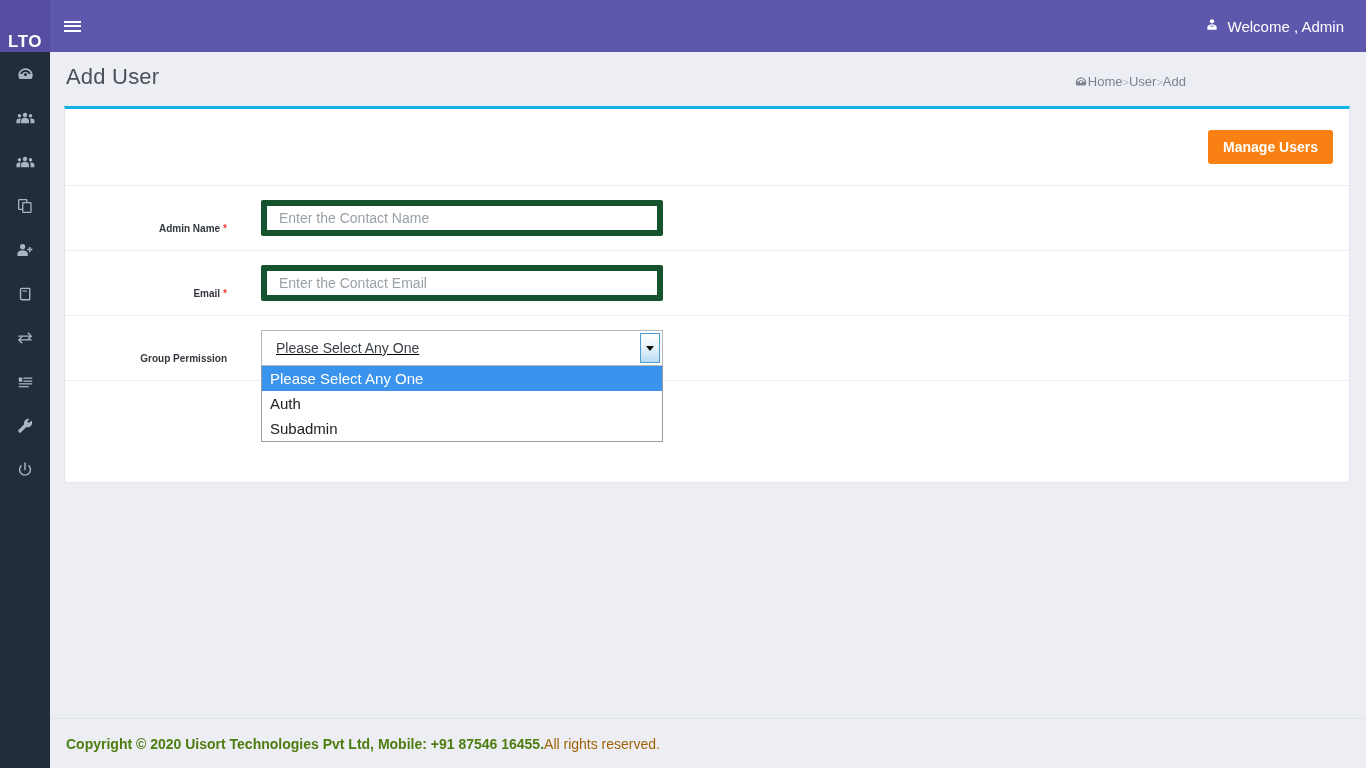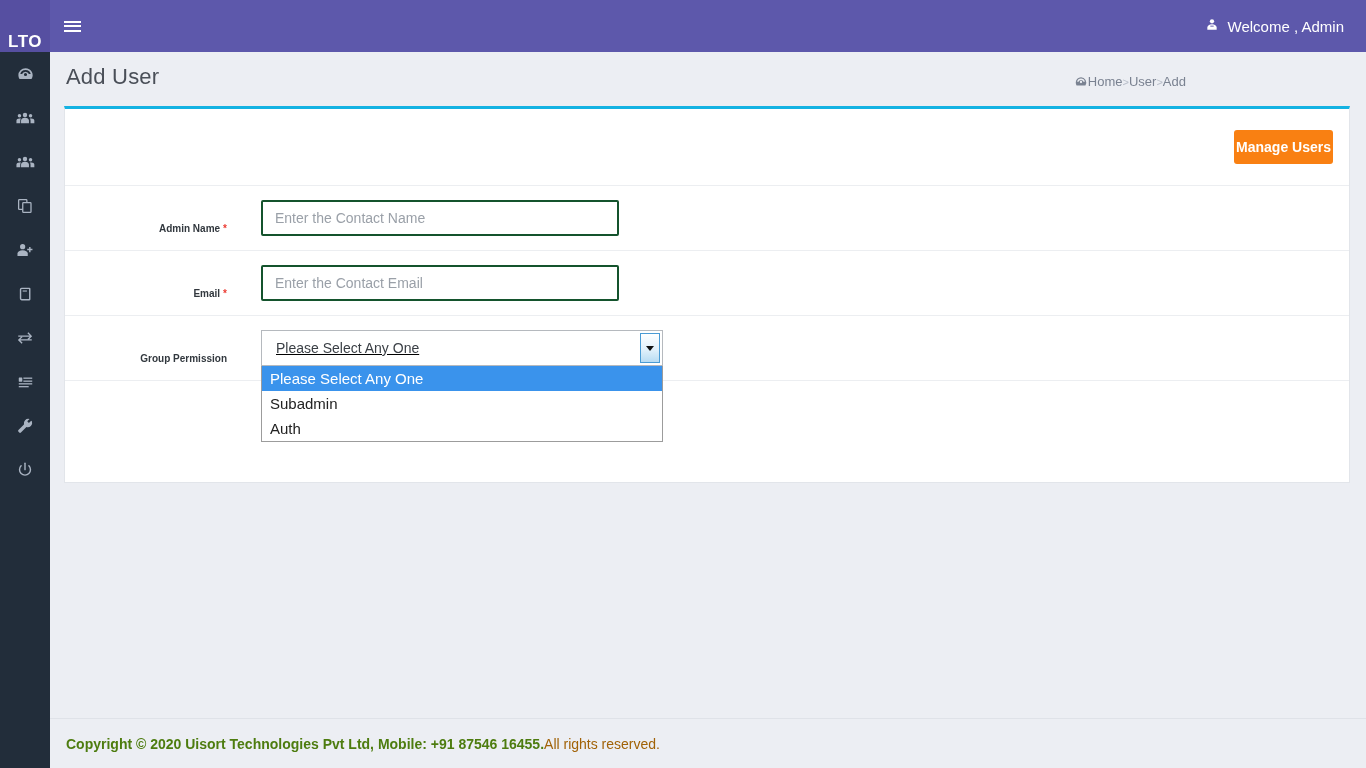--- a/index.html
+++ b/index.html
@@ -88,21 +88,21 @@
   }
   #card-head {
     height: 76px; position: relative;
   }
   #manage-users {
     position: absolute; right: 16px; top: 21px;
     background: #f98012;
     color: #ffffff;
     border: none;
     border-radius: 3px;
-    padding: 9px 2px;
+    padding: 9px 15px;
     font-size: 14px;
     font-weight: bold;
     cursor: pointer;
     font-family: "Liberation Sans", sans-serif;
   }
 
   .form-row {
     position: relative;
     height: 65px;
     border-top: 1px solid #eceef1;
@@ -113,22 +113,22 @@
     text-align: right;
     padding-right: 34px;
     font-size: 10px;
     font-weight: bold;
     color: #32383e;
     margin-top: 20px;
   }
   .req { color: #ec3b33; font-weight: bold; margin-left: 3px; }
 
   .form-input {
-    width: 358px; height: 36px;
-    border: 2px solid #14532d;
+    width: 402px; height: 36px;
+    border: 6px solid #14532d;
     border-radius: 2px;
     padding: 0 12px;
     font-size: 14px;
     color: #ef4444;
     font-family: "Liberation Sans", sans-serif;
     background: #fff;
     outline: none;
   }
   .form-input::placeholder { color: #9aa0a8; }
 
@@ -389,22 +389,22 @@
     </div>
     <div id="select-wrap">
       <div id="select-box">
         <span id="select-value">Please Select Any One</span>
         <span id="select-arrow">
           <span class="caret"></span>
         </span>
       </div>
       <div id="dropdown">
         <div class="dd-option selected">Please Select Any One</div>
+        <div class="dd-option">Auth</div>
         <div class="dd-option">Subadmin</div>
-        <div class="dd-option">Auth</div>
       </div>
     </div>
   </div>
 
   <div id="action-row">
     <div id="action-buttons">
       <button class="btn-red" style="width:74px"></button>
       <button class="btn-red" style="width:58px"></button>
     </div>
   </div>

